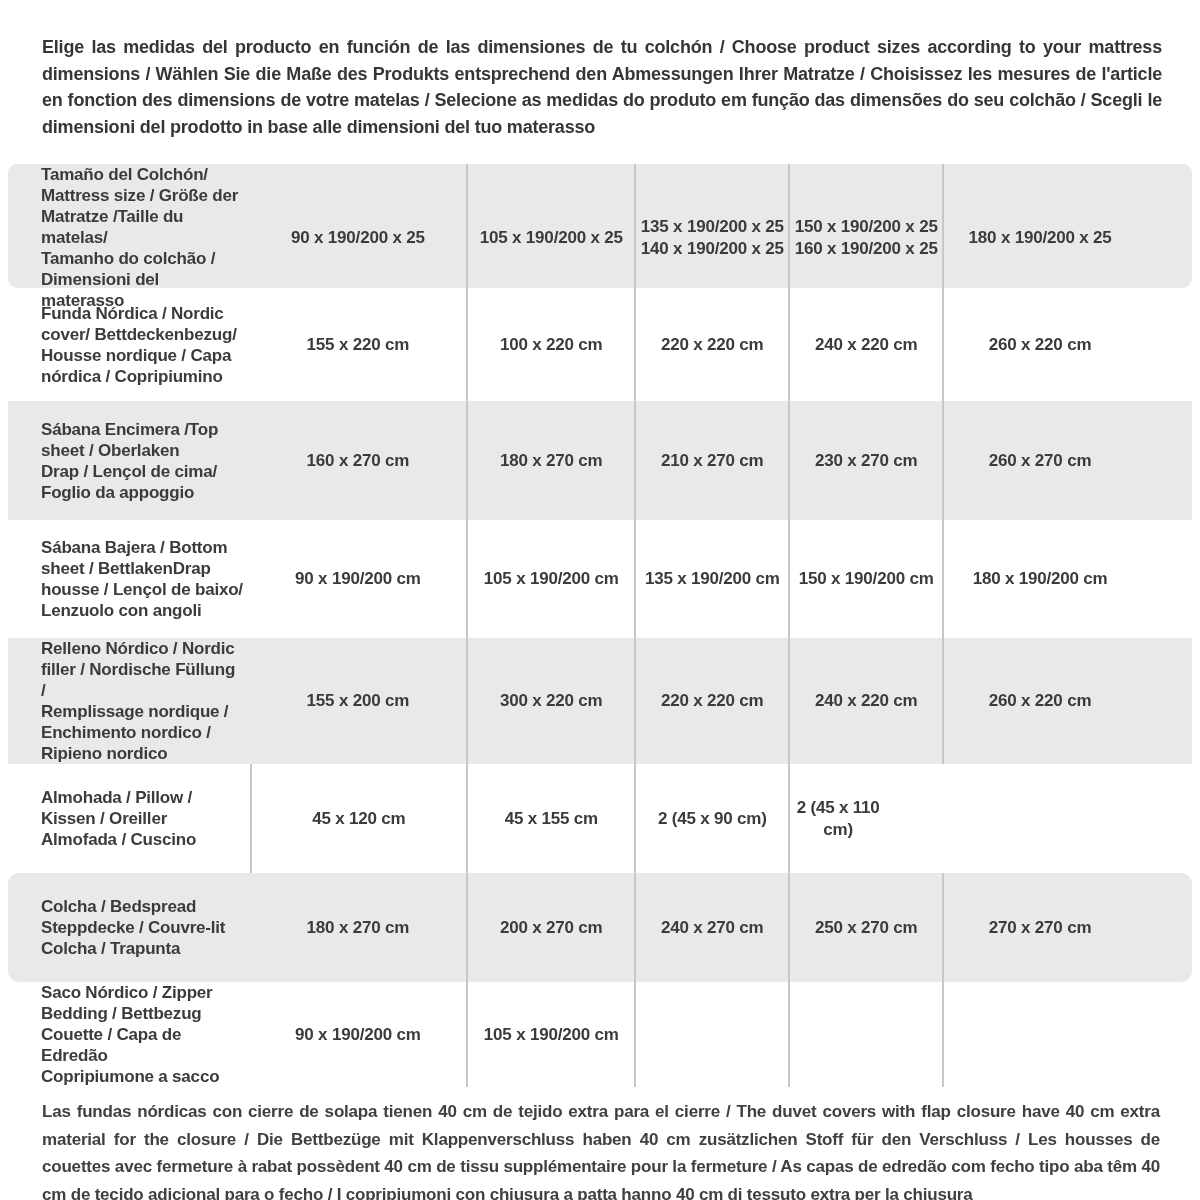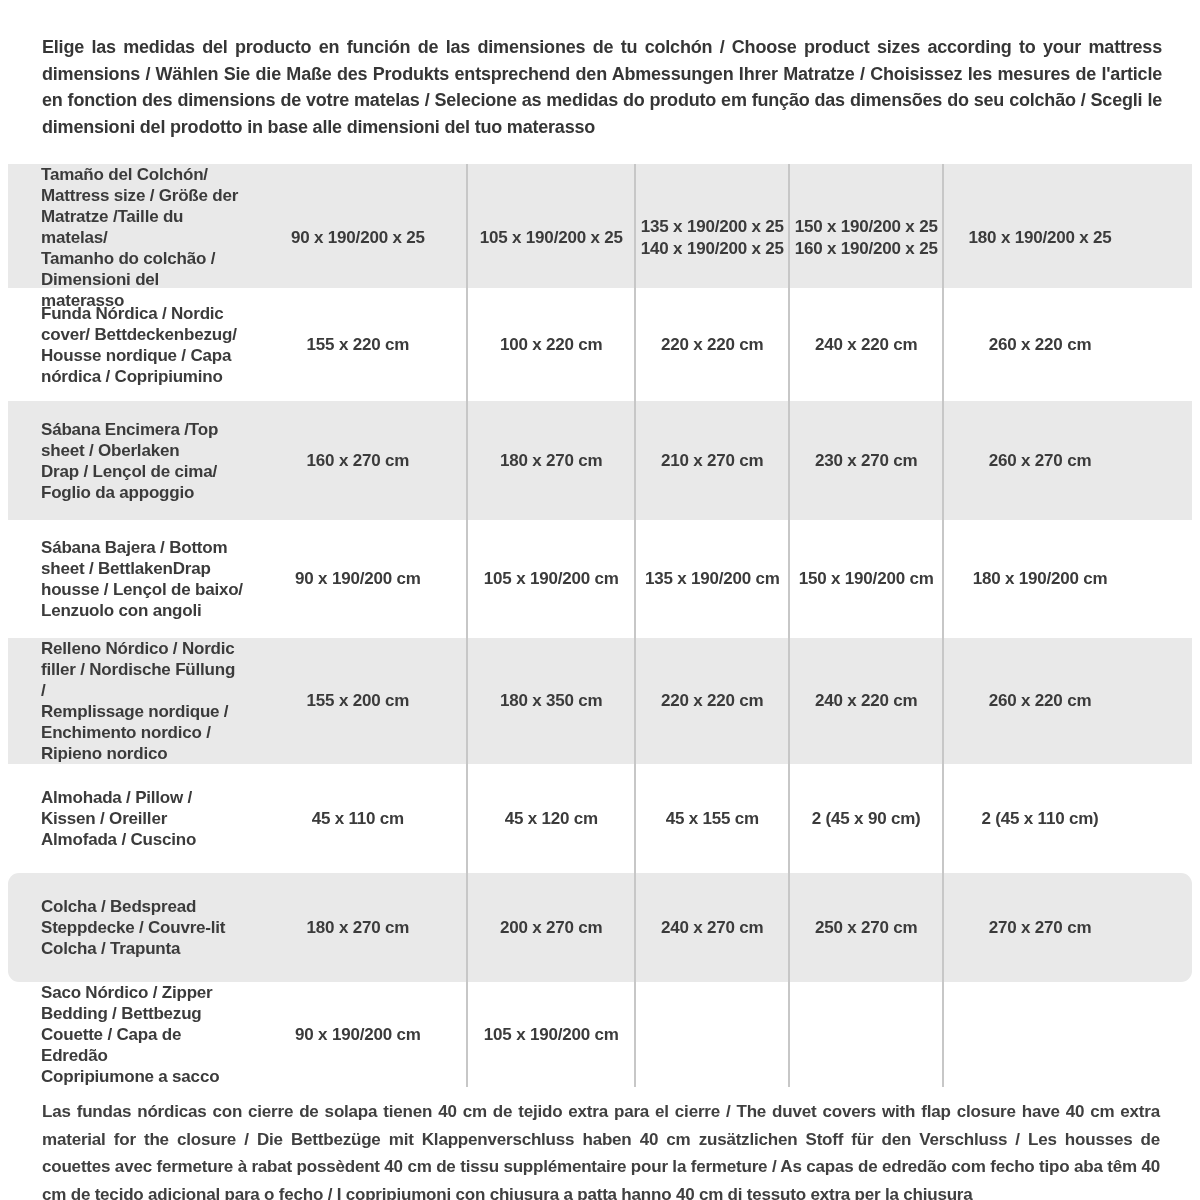--- a/index.html
+++ b/index.html
@@ -30,21 +30,21 @@
   .size-table {
     margin: 0 8px;
     width: 1184px;
   }
   .row {
     display: grid;
     grid-template-columns: 20.4% 18.3% 14.2% 13% 13% 1fr;
     background: #ffffff;
   }
   .row.gray { background: #e9e9e9; }
-  .r1 { height: 124px; }
+  .r1 { height: 124px; border-radius: 9px; }
   .r2 { height: 113px; }
   .r3 { height: 119px; }
   .r4 { height: 118px; }
   .r5 { height: 126px; }
   .r6 { height: 109px; }
   .r7 { height: 109px; border-radius: 11px; }
   .r8 { height: 101px; }
 
   .cell {
     box-sizing: border-box;
@@ -138,31 +138,30 @@
       <div class="cell c6">180 x 190/200 cm</div>
     </div>
 
     <div class="row r5 gray">
       <div class="cell label">Relleno Nórdico / Nordic
 filler / Nordische Füllung /
 Remplissage nordique /
 Enchimento nordico /
 Ripieno nordico</div>
       <div class="cell c2">155 x 200 cm</div>
-      <div class="cell c3">180 x 350 cm</div>
+      <div class="cell c3">300 x 220 cm</div>
       <div class="cell c4">220 x 220 cm</div>
       <div class="cell c5">240 x 220 cm</div>
       <div class="cell c6">260 x 220 cm</div>
     </div>
 
     <div class="row r6">
       <div class="cell label">Almohada  / Pillow /
 Kissen / Oreiller
 Almofada / Cuscino</div>
-      <div class="cell c2">45 x 110 cm</div>
       <div class="cell c3">45 x 120 cm</div>
       <div class="cell c4">45 x 155 cm</div>
       <div class="cell c5">2 (45 x 90 cm)</div>
       <div class="cell c6">2 (45 x 110 cm)</div>
     </div>
 
     <div class="row r7 gray">
       <div class="cell label">Colcha / Bedspread
 Steppdecke / Couvre-lit
 Colcha / Trapunta</div>

